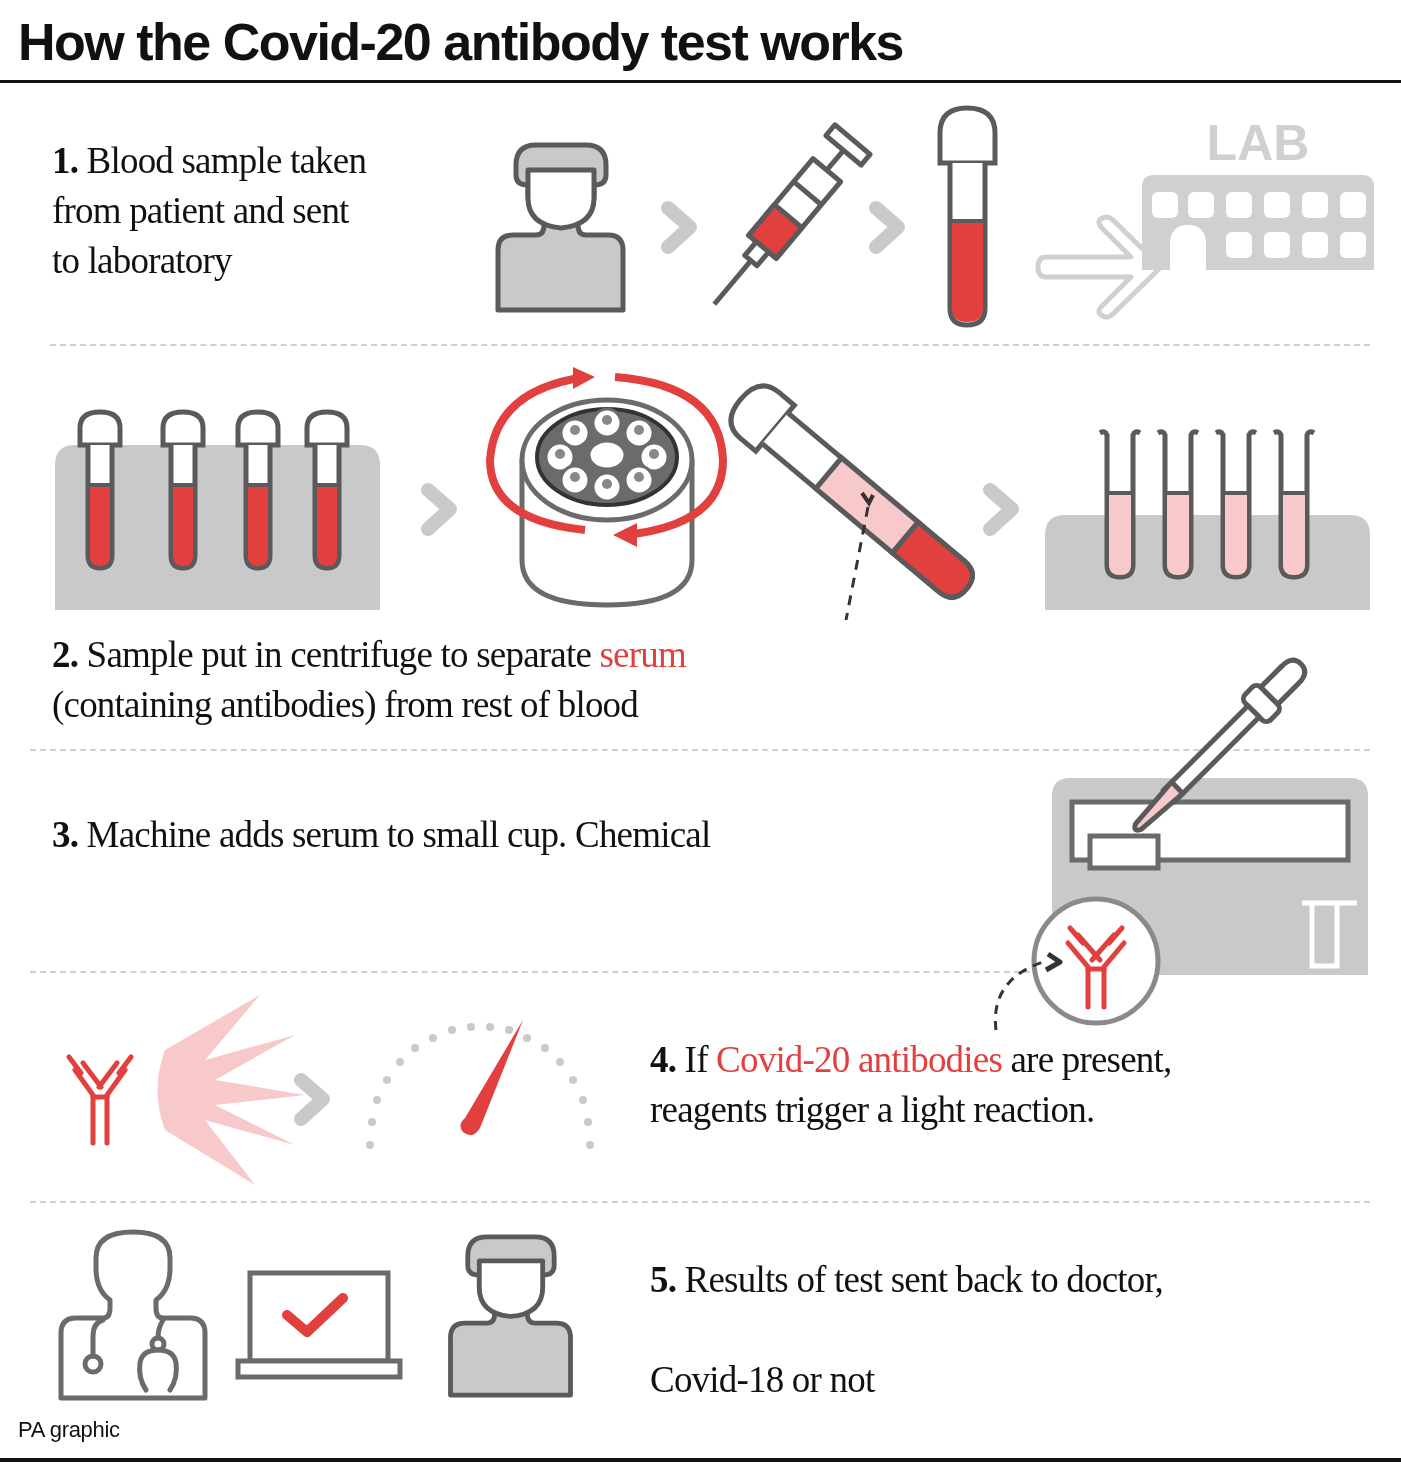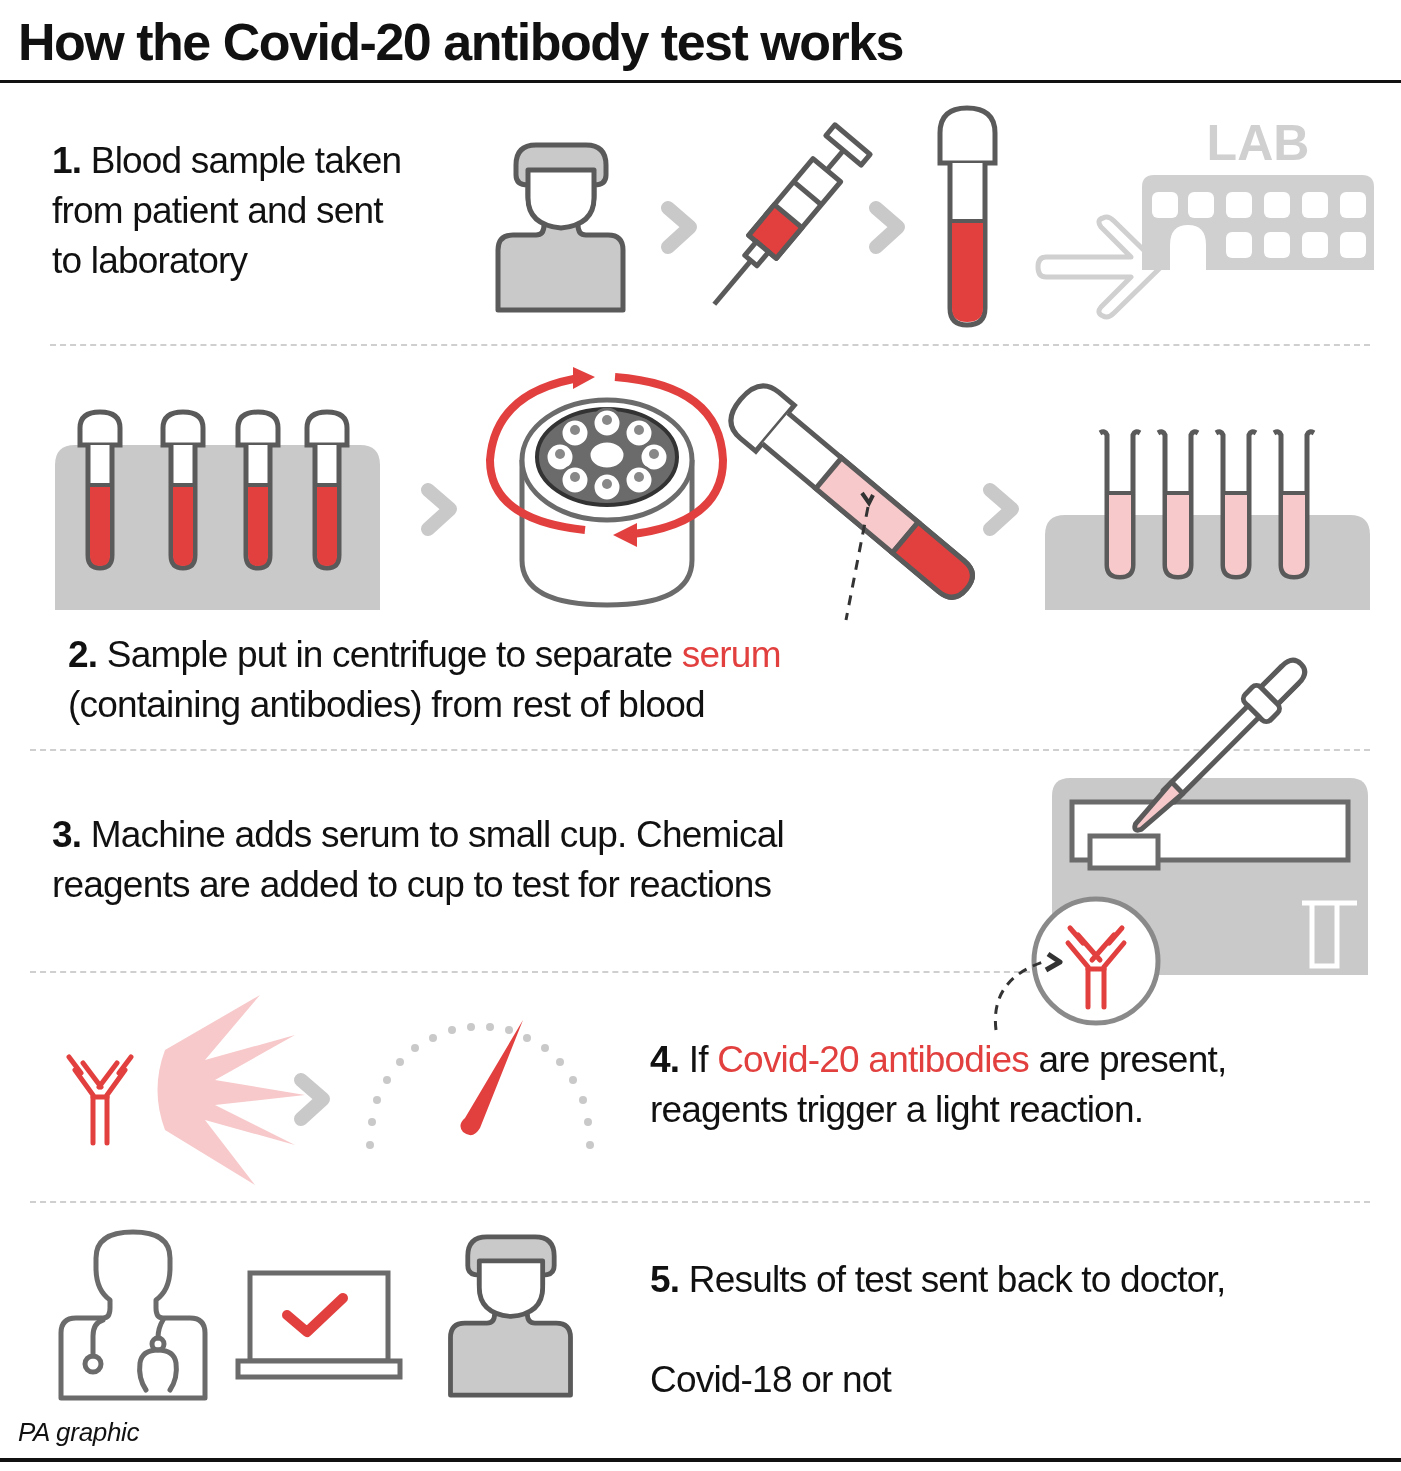--- a/index.html
+++ b/index.html
@@ -3,24 +3,24 @@
 <meta charset="utf-8">
 <style>
   html, body { margin:0; padding:0; background:#ffffff; }
   body { width:1401px; height:1471px; position:relative; overflow:hidden;
          font-family:"Liberation Sans", sans-serif; color:#111; }
   .abs { position:absolute; }
   .title { left:18px; top:12px; font-size:52px; font-weight:700; letter-spacing:-1.5px; color:#111; white-space:nowrap; }
   .rule-top { left:0; top:80px; width:1401px; height:3px; background:#111; }
   .rule-bottom { left:0; top:1458px; width:1401px; height:4px; background:#111; }
   .dash { height:0; border-top:2px dashed #cfcfcf; }
-  .step-text { font-size:37px; line-height:50px; letter-spacing:-0.8px; color:#111; }
+  .step-text { font-size:37px; line-height:50px; letter-spacing:-0.8px; color:#111;font-family:Liberation Serif, serif; }
   .step-text b { font-weight:700; }
   .hl { color:#e2403f; }
-  .credit { left:18px; top:1417px; font-size:26px; color:#111; letter-spacing:-0.3px;font-style:italic; }
+  .credit { left:18px; top:1417px; font-size:22px; color:#111; letter-spacing:-0.3px; }
   svg { position:absolute; overflow:visible; }
   .lab-word { font-family:"Liberation Sans", sans-serif; font-weight:700; }
 </style>
 </head>
 <body>
 
 <div class="abs title">How the Covid-20 antibody test works</div>
 <div class="abs rule-top"></div>
 
 <div class="abs step-text" style="left:52px; top:136px; width:440px;">
@@ -187,33 +187,32 @@
       <line x1="-13" y1="68" x2="13" y2="68" stroke-width="4"></line>
     </g>
     <g transform="translate(249,0)">
       <path d="M-20 8 Q-15 5 -13 10 V140 Q-13 152 0 152 Q13 152 13 140 V10 Q15 5 20 8"></path>
       <path d="M-11 68 H11 V140 Q11 150 0 150 Q-11 150 -11 140 Z" fill="#f7c9cb" stroke="none"></path>
       <line x1="-13" y1="68" x2="13" y2="68" stroke-width="4"></line>
     </g>
   </g>
 </svg>
 
-<div class="abs step-text" style="left:52px; top:630px; width:920px;margin-left:16px;">
+<div class="abs step-text" style="left:52px; top:630px; width:920px;">
   <b>2.</b>
   <span>Sample put in centrifuge to separate</span>
   <span class="hl">serum</span><br>
   <span>(containing antibodies) from rest of blood</span>
 </div>
 
 <div class="abs dash" style="left:30px; top:749px; width:1340px;"></div>
 
 <div class="abs step-text" style="left:52px; top:810px; width:960px;">
   <b>3.</b>
   <span>Machine adds serum to small cup. Chemical</span><br>
-  <span>reagents are added to cup to test for reactions</span>
 </div>
 
 <svg style="left:1052px; top:778px;" width="318" height="197" viewBox="0 0 318 197">
   <path d="M0 197 V18 Q0 0 18 0 H298 Q316 0 316 18 V197 Z" fill="#c9c9c9"></path>
   <rect x="20" y="24" width="276" height="58" fill="#fff" stroke="#6b6b6b" stroke-width="5"></rect>
   <rect x="38" y="58" width="68" height="32" fill="#fff" stroke="#6b6b6b" stroke-width="5"></rect>
   <path d="M250 125 H305 M260 125 V188 H285 V125" fill="none" stroke="#fff" stroke-width="5"></path>
 </svg>
 
 <svg style="left:1110px; top:678px;" width="185" height="170" viewBox="0 0 185 170">

